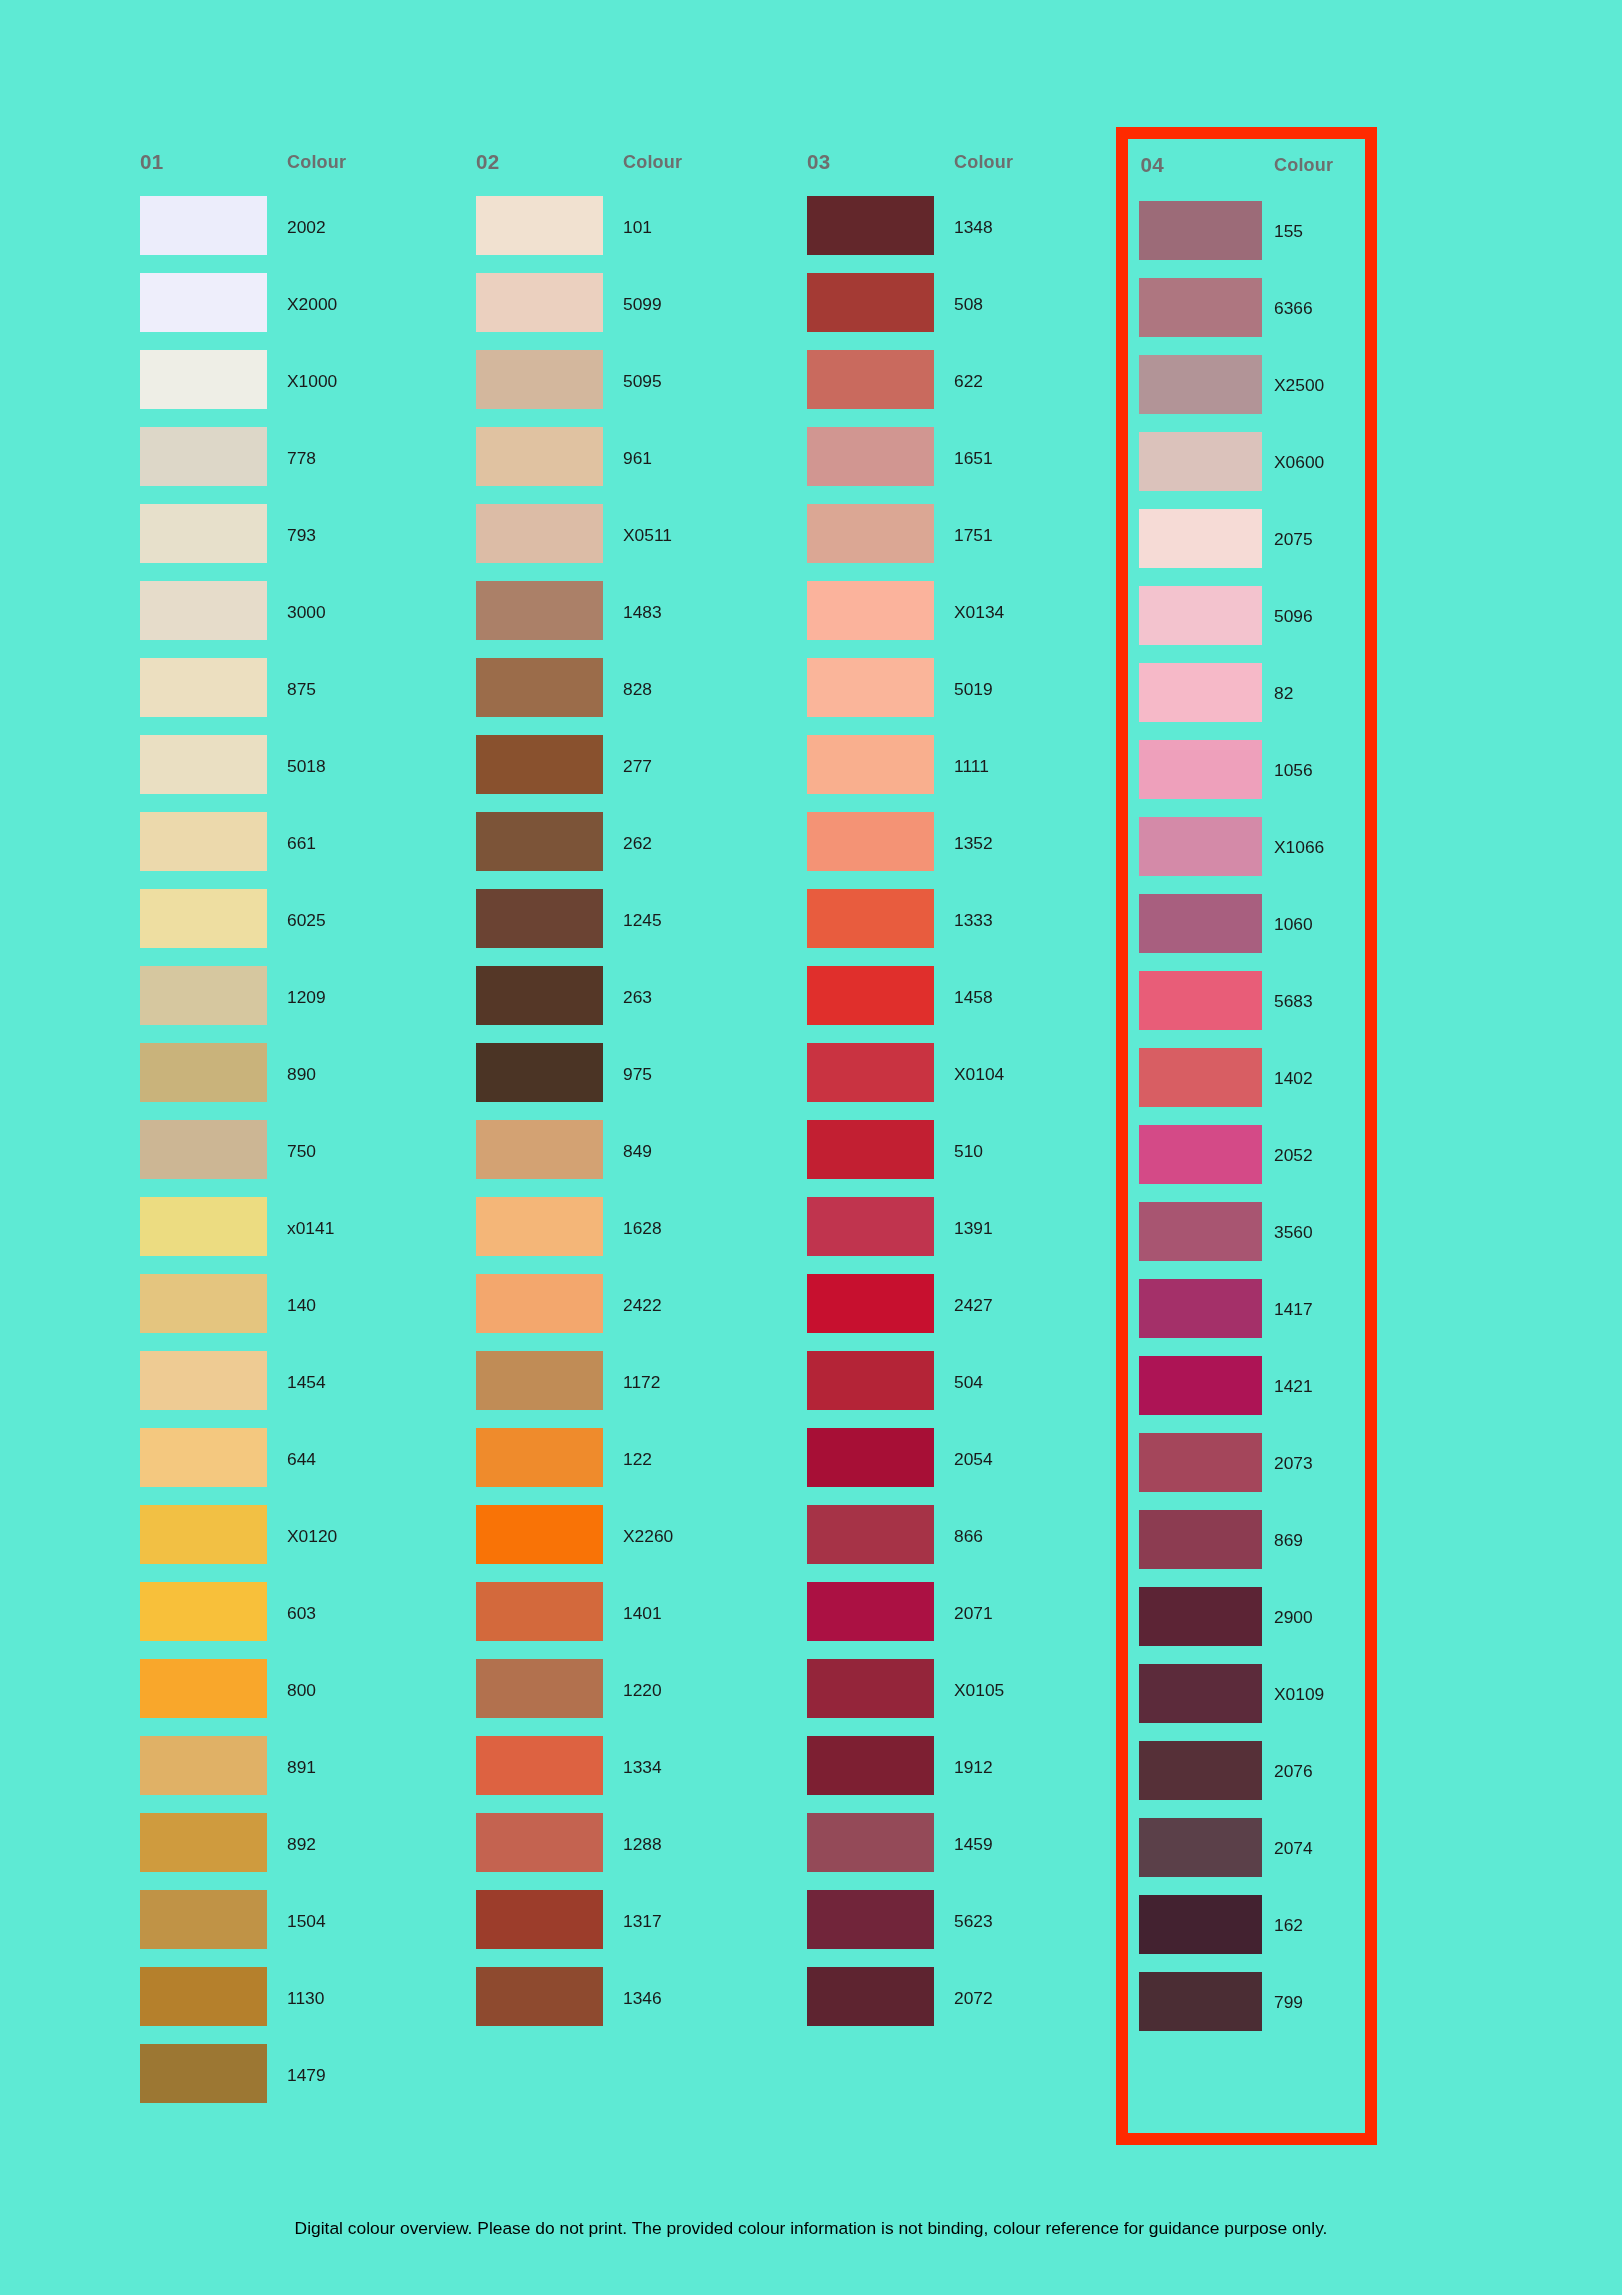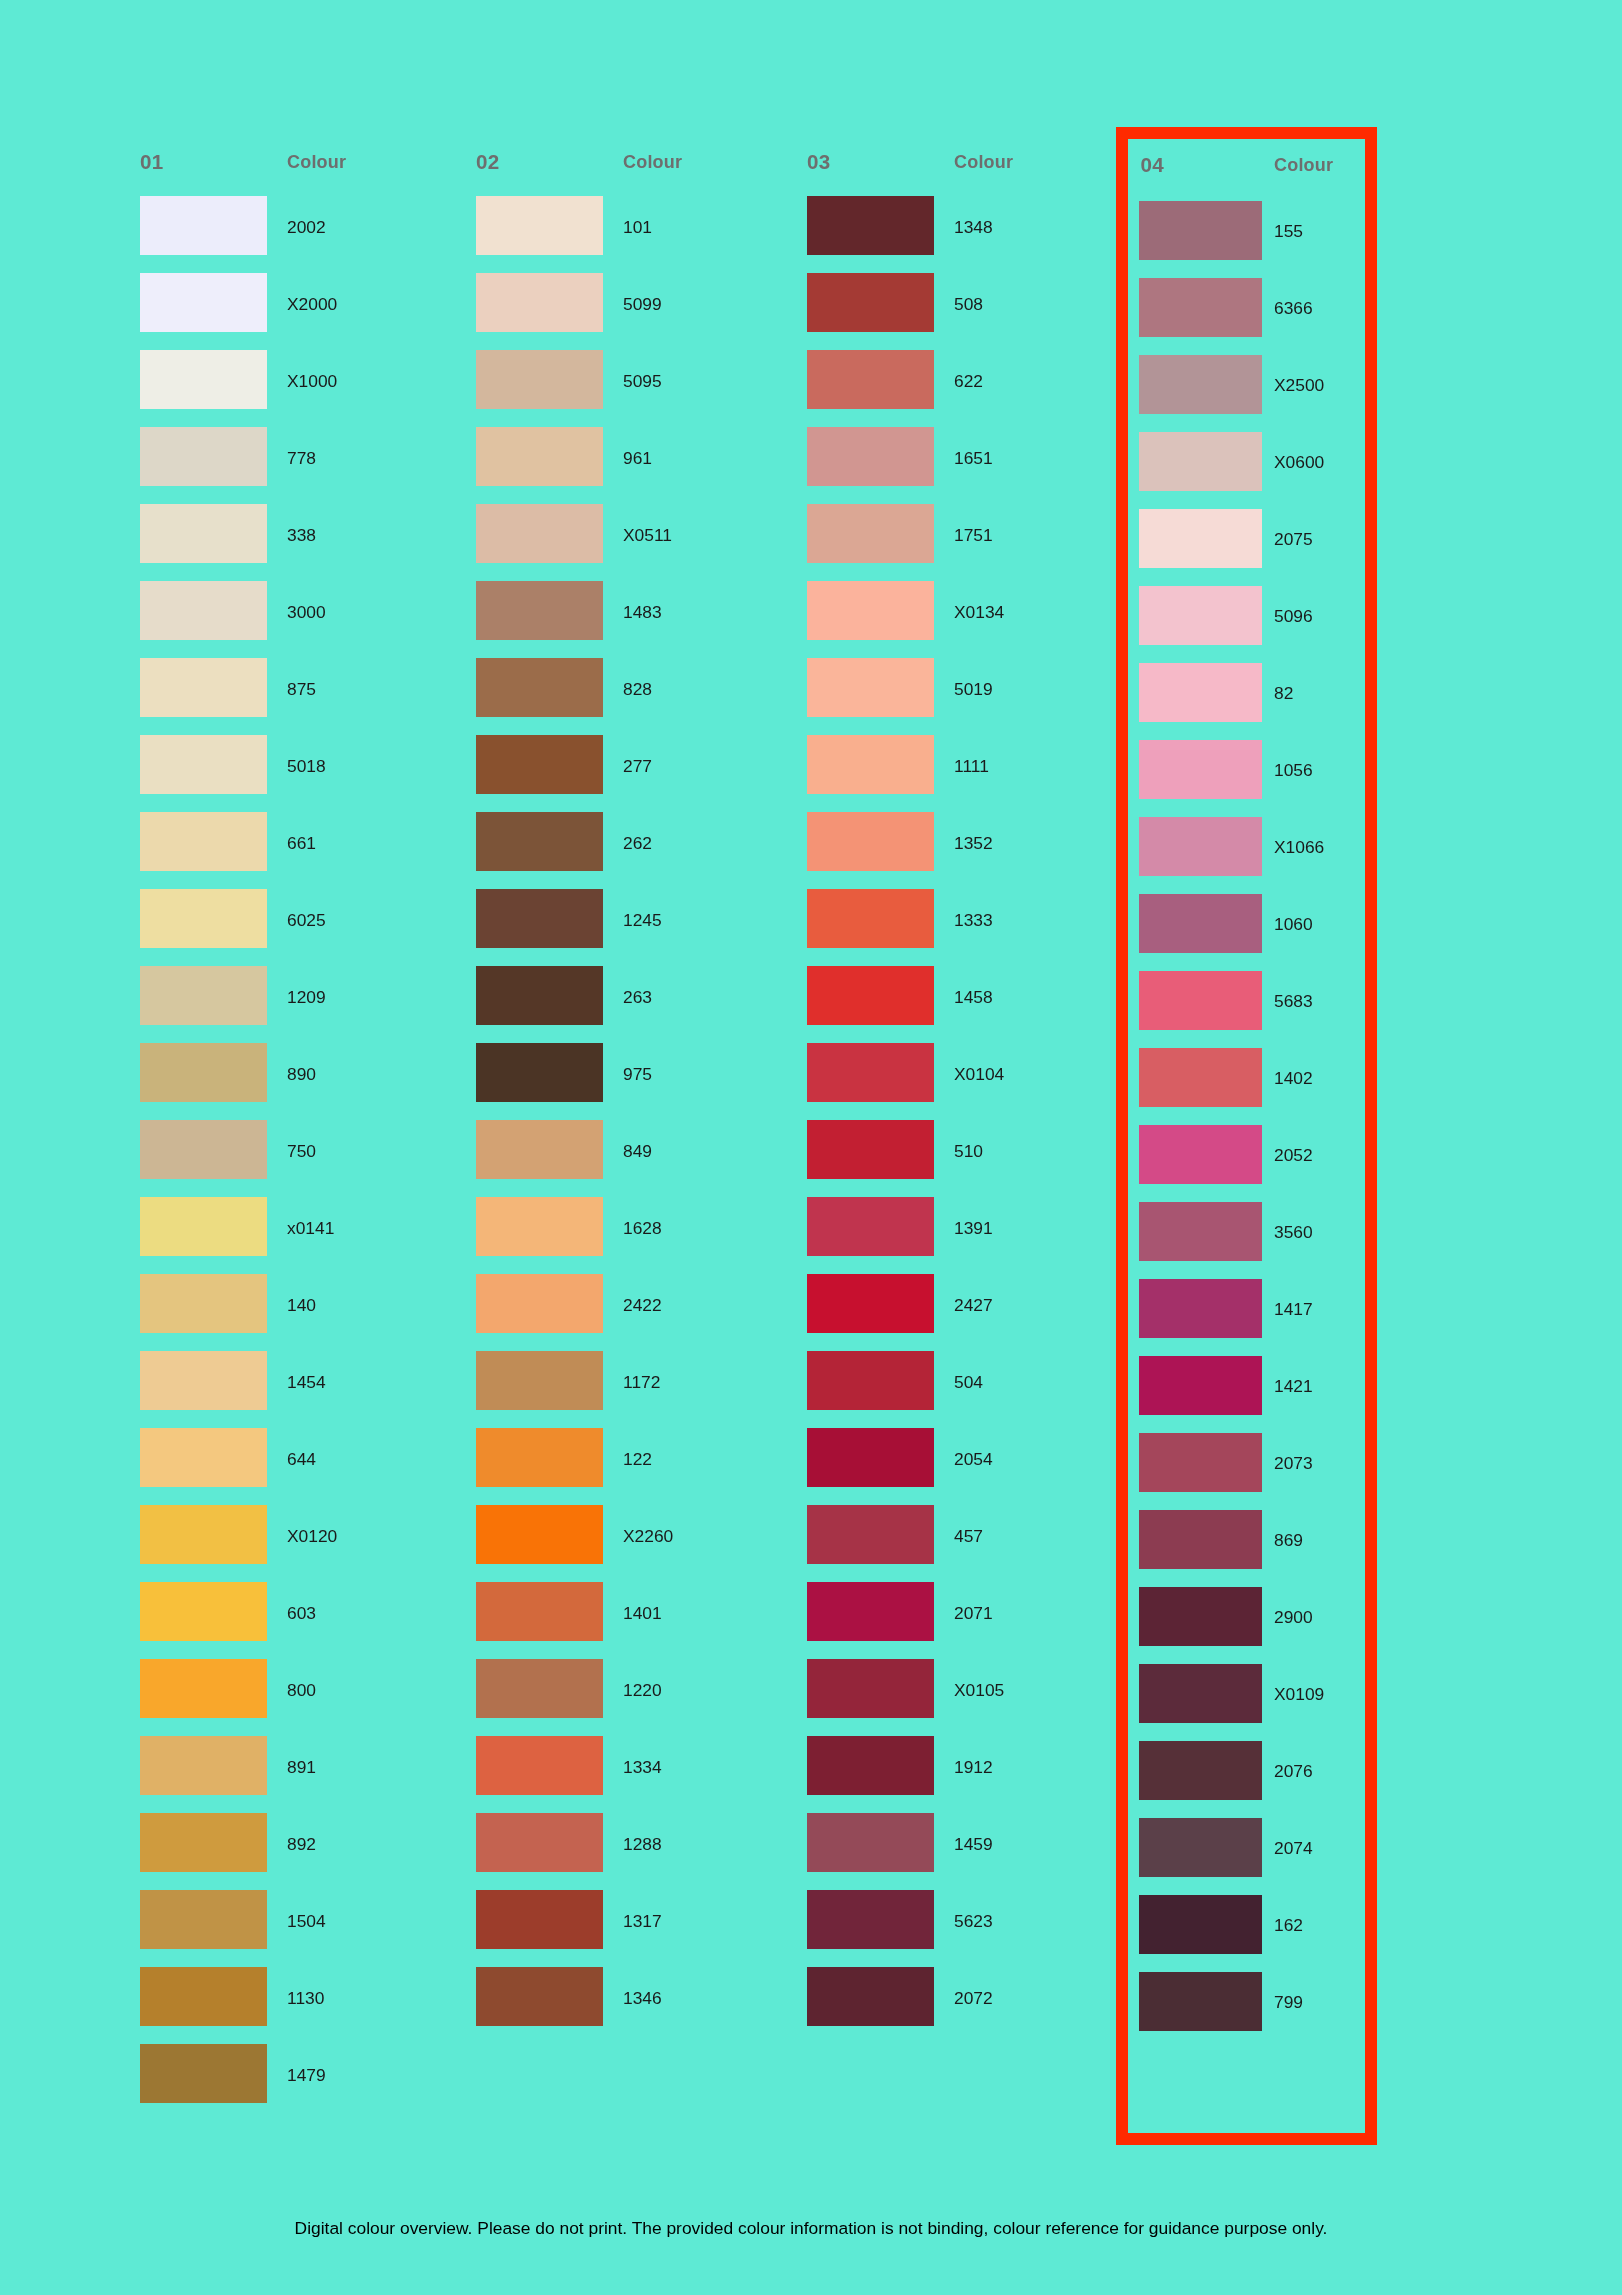--- a/index.html
+++ b/index.html
@@ -140,21 +140,21 @@
           <div class="row">
             <div class="swatch" style="background: rgb(238, 238, 230);"></div>
             <div class="code">X1000</div>
           </div>
           <div class="row">
             <div class="swatch" style="background: rgb(221, 215, 200);"></div>
             <div class="code">778</div>
           </div>
           <div class="row">
             <div class="swatch" style="background: rgb(231, 224, 203);"></div>
-            <div class="code">338</div>
+            <div class="code">793</div>
           </div>
           <div class="row">
             <div class="swatch" style="background: rgb(230, 220, 202);"></div>
             <div class="code">3000</div>
           </div>
           <div class="row">
             <div class="swatch" style="background: rgb(236, 223, 192);"></div>
             <div class="code">875</div>
           </div>
           <div class="row">
@@ -404,21 +404,21 @@
           <div class="row">
             <div class="swatch" style="background: rgb(180, 36, 55);"></div>
             <div class="code">504</div>
           </div>
           <div class="row">
             <div class="swatch" style="background: rgb(167, 15, 54);"></div>
             <div class="code">2054</div>
           </div>
           <div class="row">
             <div class="swatch" style="background: rgb(166, 51, 71);"></div>
-            <div class="code">457</div>
+            <div class="code">866</div>
           </div>
           <div class="row">
             <div class="swatch" style="background: rgb(171, 17, 67);"></div>
             <div class="code">2071</div>
           </div>
           <div class="row">
             <div class="swatch" style="background: rgb(148, 37, 58);"></div>
             <div class="code">X0105</div>
           </div>
           <div class="row">

